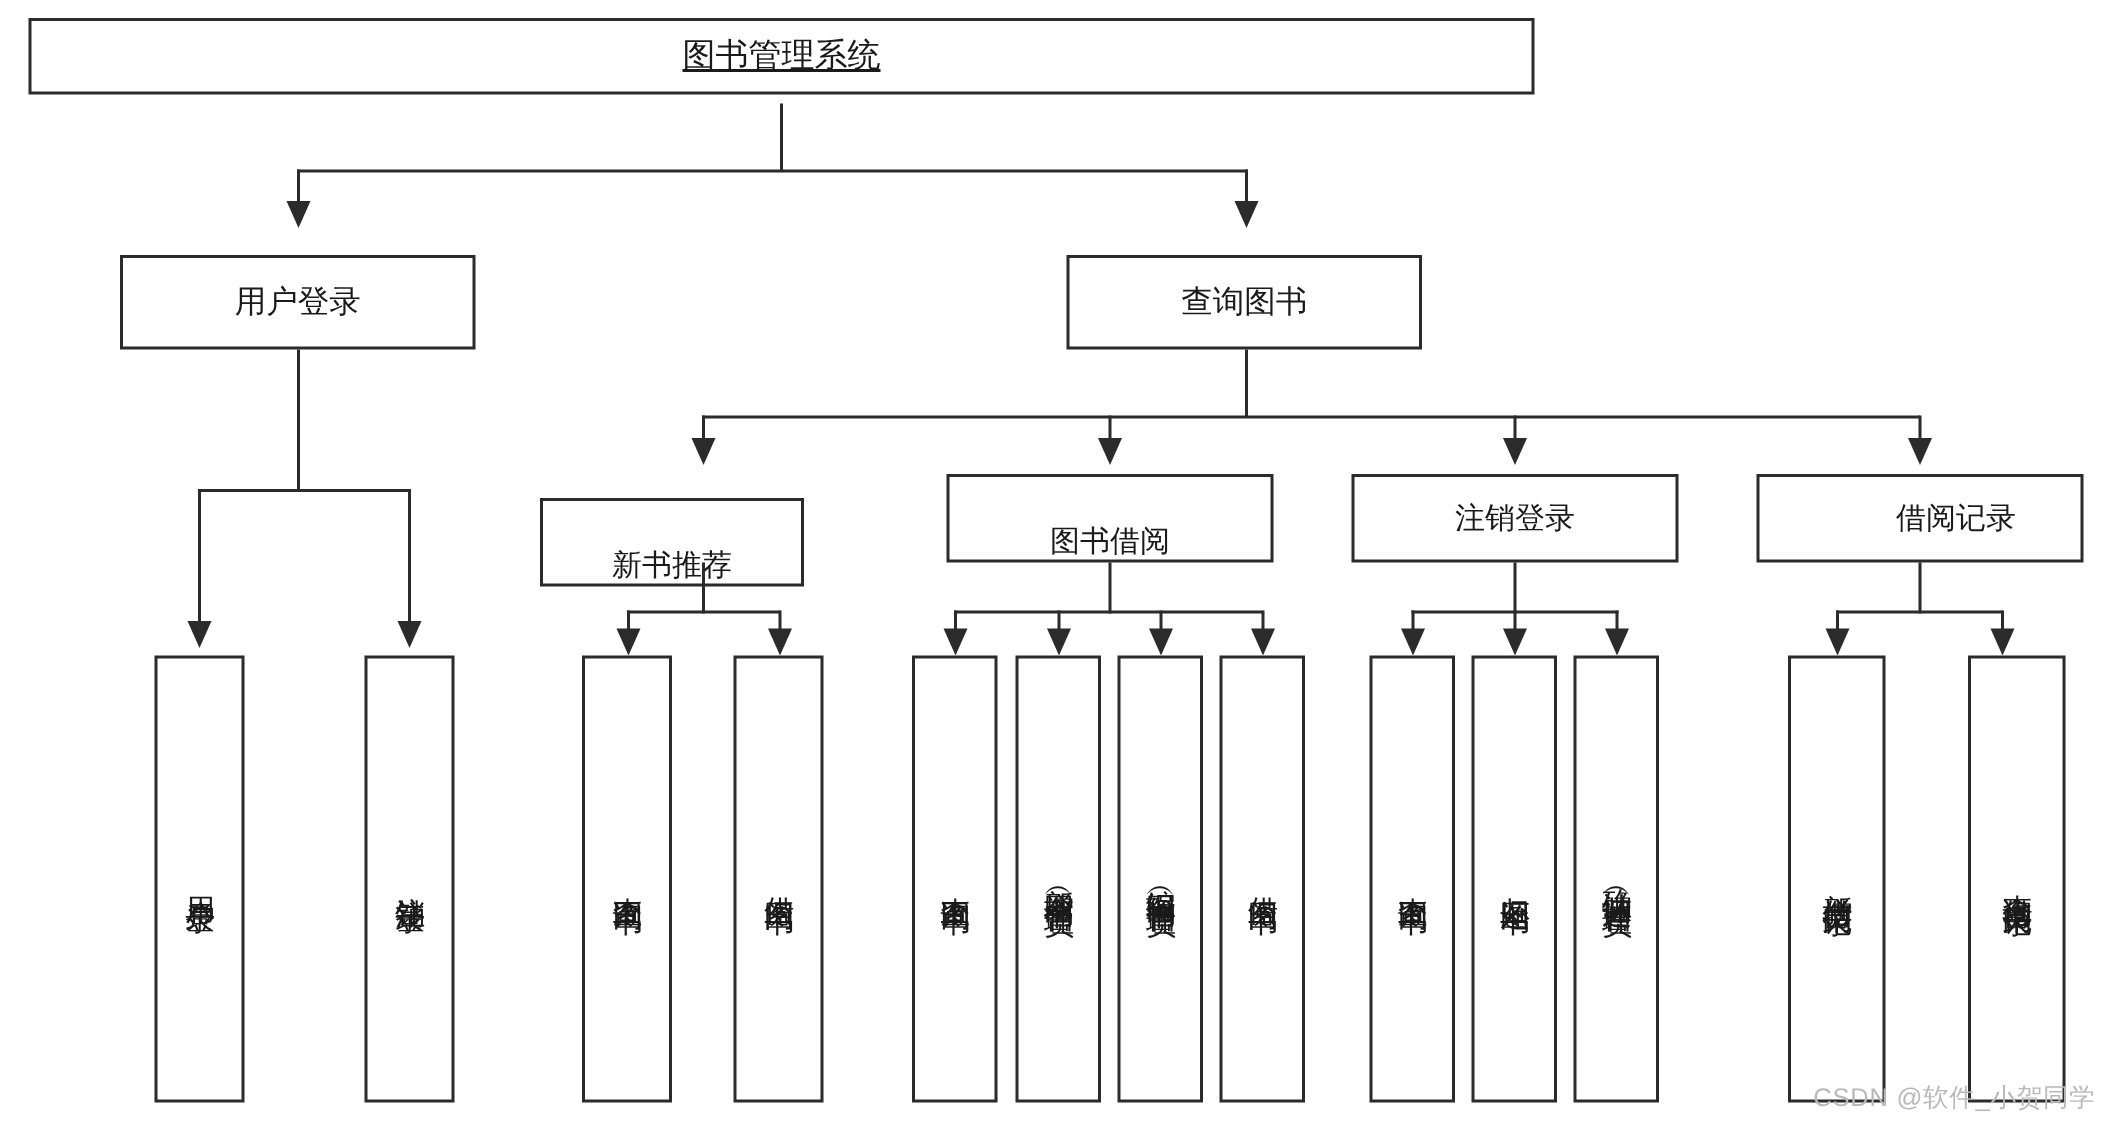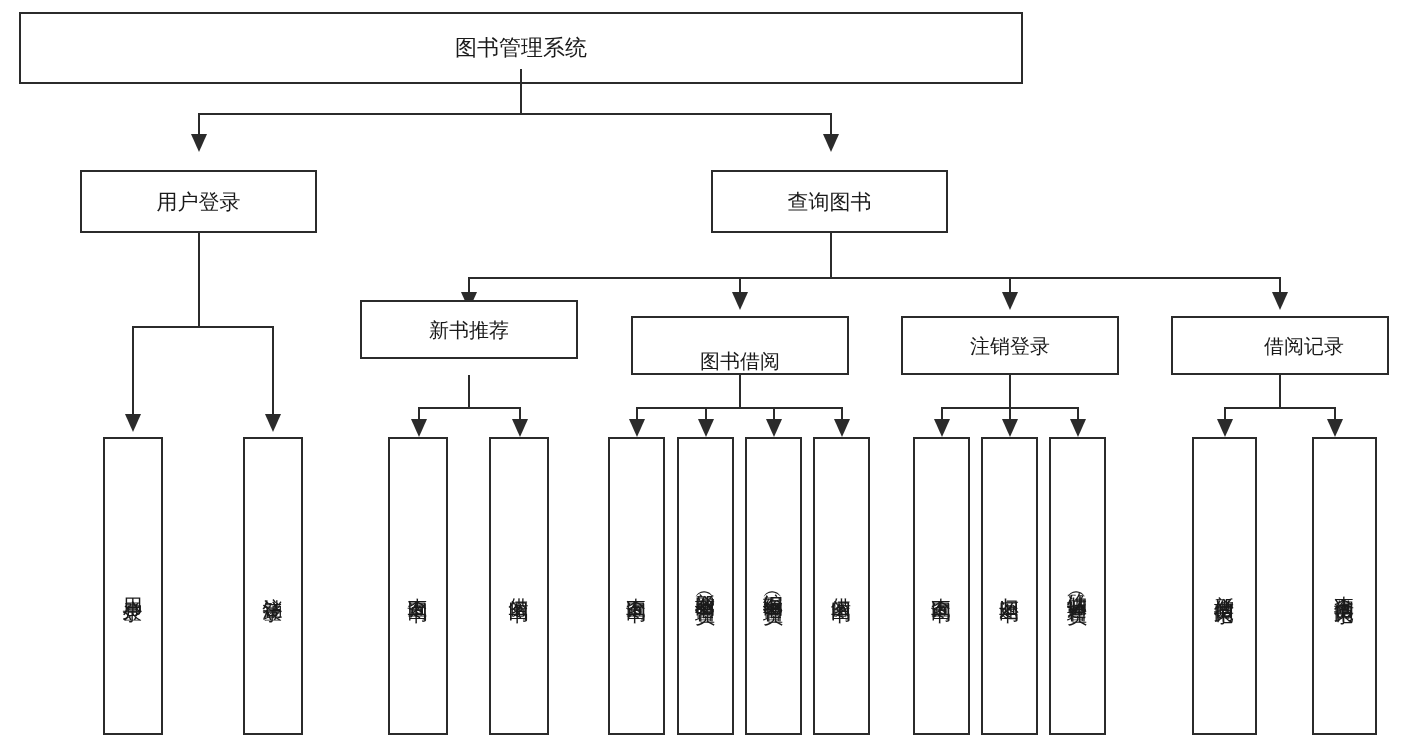--- a/index.html
+++ b/index.html
@@ -81,21 +81,21 @@
     letter-spacing: 0.5px;
     user-select: none;
     white-space: nowrap;
   }
 </style>
 </head>
 <body>
 
 <div id="canvas">
 
-  <div class="box root" style="left:19px; top:12px; width:1004px; height:72px;">
+  <div class="box root" style="left:19px; top:12px; width:1004px; height:51px;text-decoration:underline;">
     <span>图书管理系统</span>
   </div>
 
   <div class="vline" style="left:520px; top:69px; height:45px;"></div>
 
   <div class="hline" style="left:198px; top:113px; width:634px;"></div>
 
   <div class="vline" style="left:198px; top:113px; height:26px;"></div>
   <div class="arrow" style="left:191px; top:134px;"></div>
   <div class="vline" style="left:830px; top:113px; height:26px;"></div>
@@ -119,21 +119,21 @@
   <div class="hline" style="left:468px; top:277px; width:812px;"></div>
   <div class="vline" style="left:468px; top:277px; height:18px;"></div>
   <div class="arrow" style="left:461px; top:292px;"></div>
   <div class="vline" style="left:739px; top:277px; height:18px;"></div>
   <div class="arrow" style="left:732px; top:292px;"></div>
   <div class="vline" style="left:1009px; top:277px; height:18px;"></div>
   <div class="arrow" style="left:1002px; top:292px;"></div>
   <div class="vline" style="left:1279px; top:277px; height:18px;"></div>
   <div class="arrow" style="left:1272px; top:292px;"></div>
 
-  <div class="box lvl3" style="left:360px; top:300px; width:218px; height:59px;">
+  <div class="box lvl3" style="left:360px; top:332px; width:176px; height:59px;align-items:flex-end;">
     <span>新书推荐</span>
   </div>
   <div class="box lvl3" style="left:631px; top:316px; width:218px; height:59px;align-items:flex-end;">
     <span>图书借阅</span>
   </div>
   <div class="box lvl3" style="left:901px; top:316px; width:218px; height:59px;">
     <span>注销登录</span>
   </div>
   <div class="box lvl3" style="left:1171px; top:316px; width:218px; height:59px;padding-left:48px;">
     <span>借阅记录</span>
@@ -210,14 +210,15 @@
     <span class="vtext">确认归还（管理员）</span>
   </div>
 
   <div class="box leaf" style="left:1192px; top:437px; width:65px; height:298px;">
     <span class="vtext">新增借阅记录</span>
   </div>
   <div class="box leaf" style="left:1312px; top:437px; width:65px; height:298px;">
     <span class="vtext">查询借阅记录</span>
   </div>
 
+  <div id="watermark">CSDN @软件_小贺同学</div>
 
 </div>
 
 </body></html>

